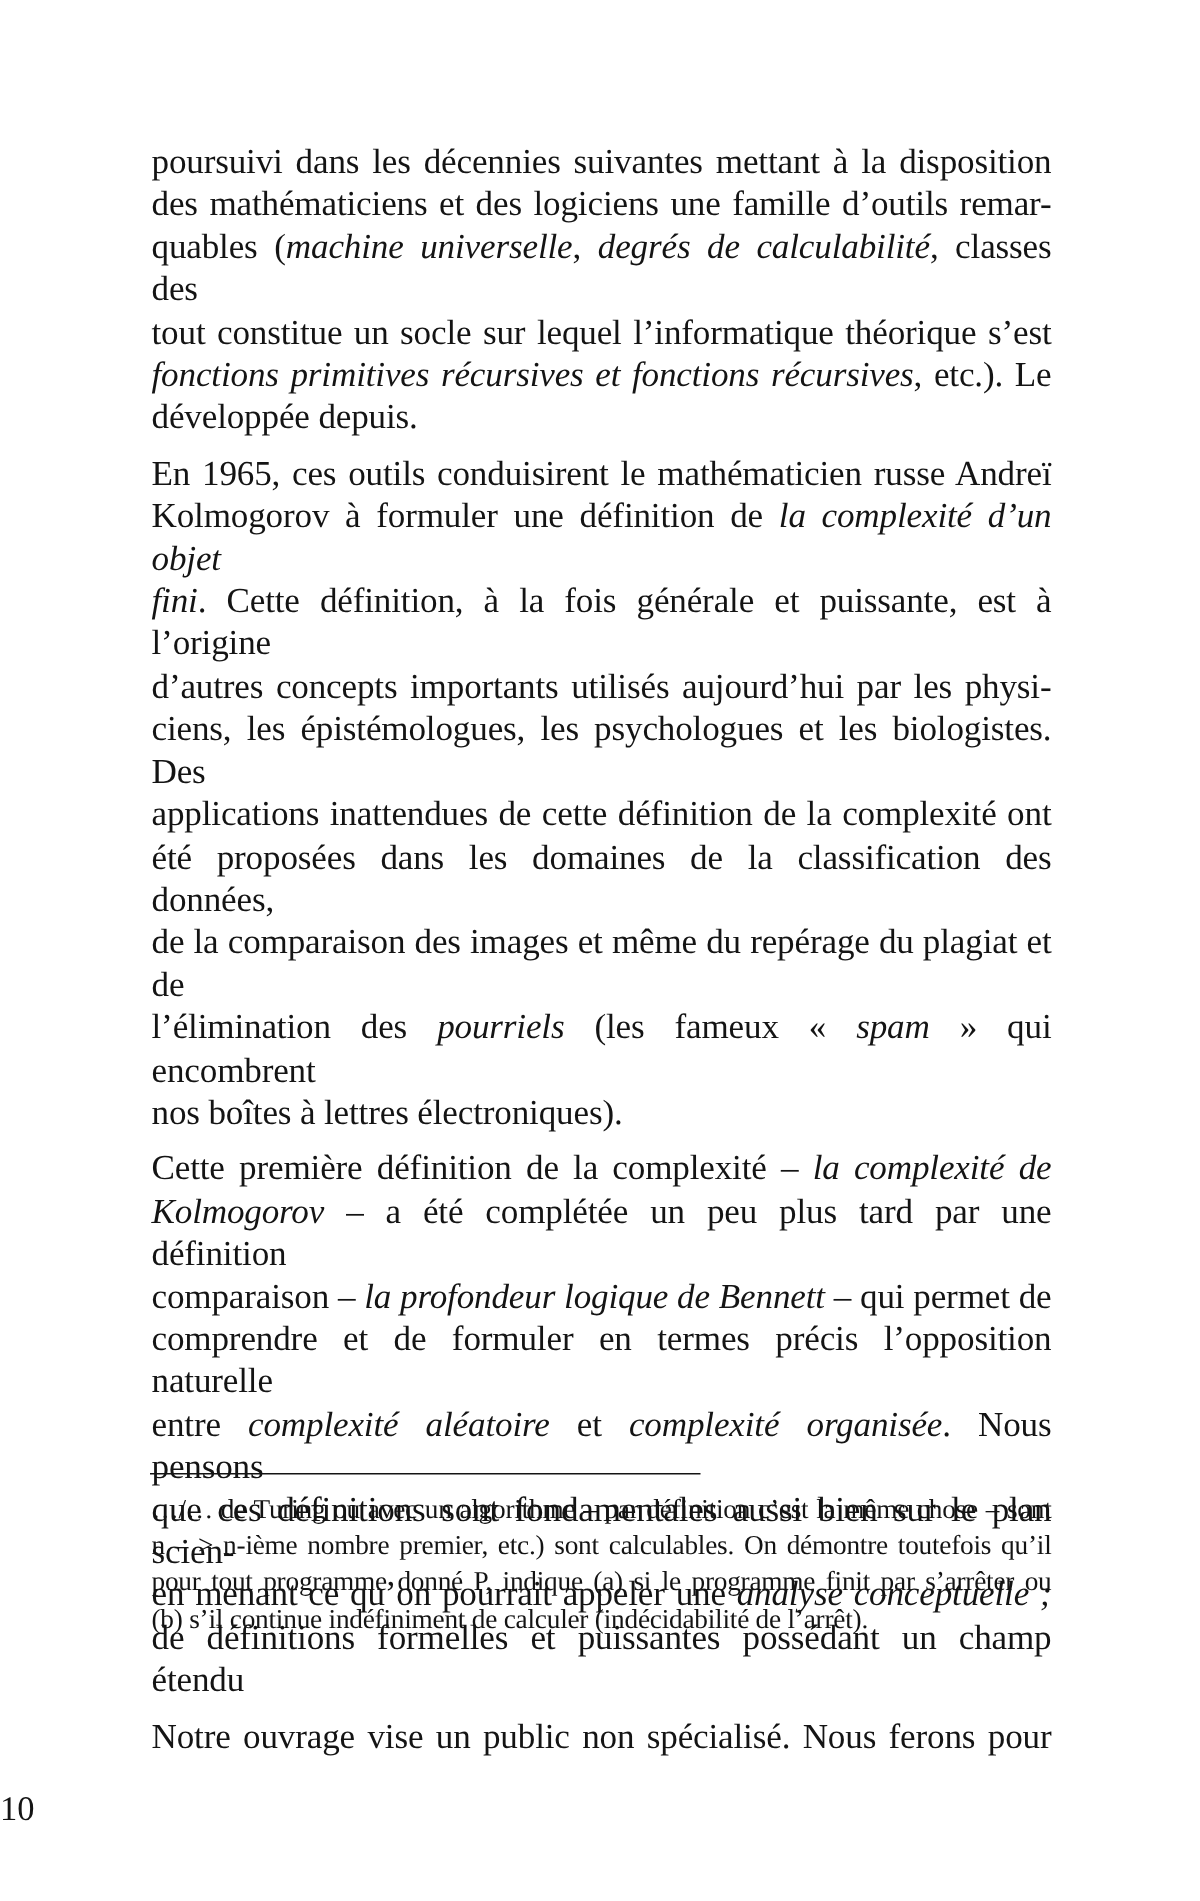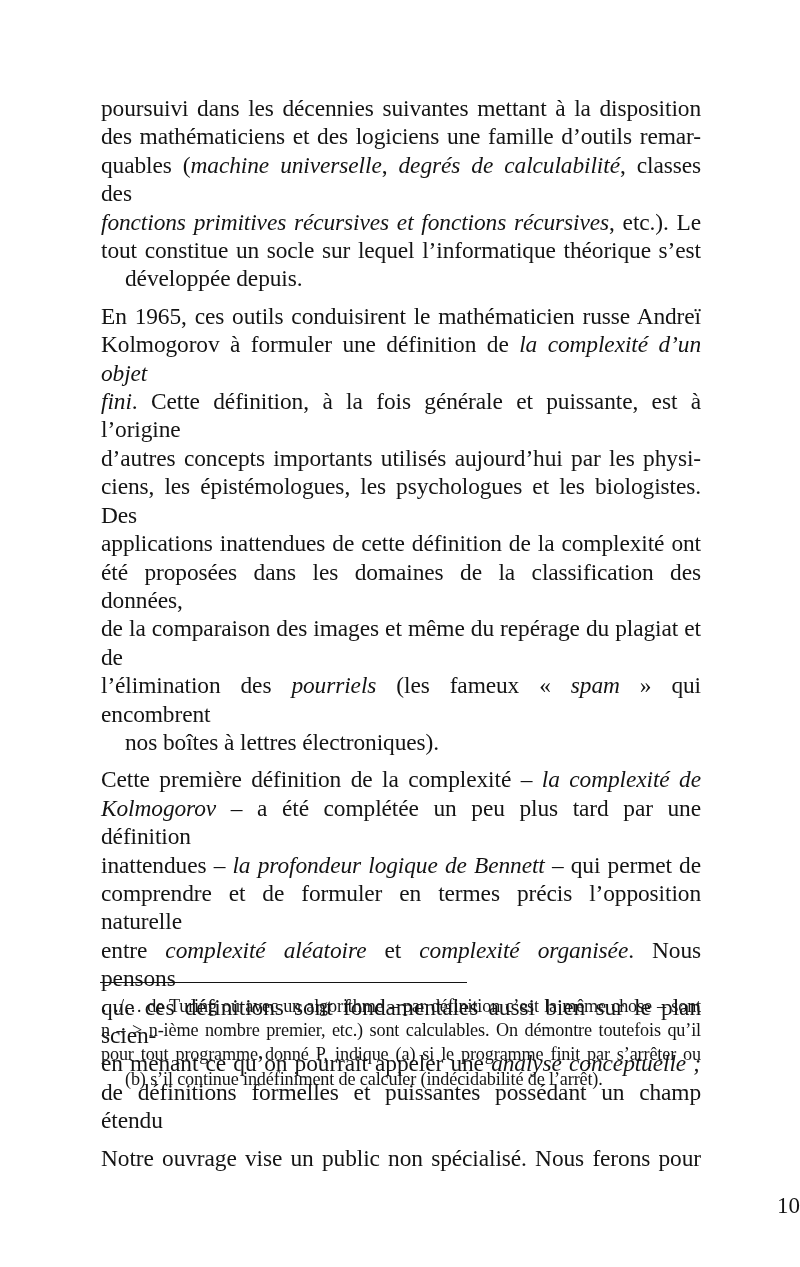--- a/index.html
+++ b/index.html
@@ -4,52 +4,52 @@
 <style>
   html, body { margin: 0; padding: 0; background: #ffffff; }
   body { width: 800px; height: 1267px; position: relative; overflow: hidden; color: #141414; }
   .page { position: absolute; left: 101px; top: 94px; width: 600px; font-family: "Liberation Serif", serif; }
   .para { font-size: 23.4px; line-height: 28.4px; text-align: justify; margin: 0 0 9px 0; hyphens: manual; letter-spacing: -0.1px; }
   .para:last-of-type { text-align-last: justify; }
   em { }
   .rule { position: absolute; left: 100px; top: 982px; width: 367px; height: 0; border-top: 1.6px solid #141414; }
   .footnote { position: absolute; left: 101px; top: 994px; width: 600px; font-family: "Liberation Serif", serif; font-size: 18.2px; line-height: 24.2px; text-align: justify; margin: 0; letter-spacing: -0.15px; }
   .footnote sup { font-size: 11px; vertical-align: super; line-height: 0; }
-  .pagenum { position: absolute; left: 0; width: 800px; top: 1193px; text-align: right; font-family: "Liberation Serif", serif; font-size: 23px; }
+  .pagenum { position: absolute; left: 0; width: 800px; top: 1193px; text-align: left; font-family: "Liberation Serif", serif; font-size: 23px; }
   .line { display: block; text-align: justify; text-align-last: justify; }
-  .line.last { text-align-last: left; margin-left: 24px; }
+  .line.last { text-align-last: left; }
 </style>
 </head>
 <body>
 
 <div class="page">
   <p class="para">
       <span class="line"><span>poursuivi dans les décennies suivantes mettant à la disposition</span></span>
       <span class="line"><span>des mathématiciens et des logiciens une famille d’outils remar-</span></span>
       <span class="line"><span>quables (</span><em>machine universelle</em><span>, </span><em>degrés de calculabilité</em><span>, classes des</span></span>
+      <span class="line"><span>tout constitue un socle sur lequel l’informatique théorique s’est</span></span>
       <span class="line"><em>fonctions primitives récursives et fonctions récursives</em><span>, etc.). Le</span></span>
-      <span class="line"><span>tout constitue un socle sur lequel l’informatique théorique s’est</span></span>
       <span class="line last"><span>développée depuis.</span></span>
     </p>
   <p class="para">
       <span class="line"><span>En 1965, ces outils conduisirent le mathématicien russe Andreï</span></span>
       <span class="line"><span>Kolmogorov à formuler une définition de </span><em>la complexité d’un objet</em></span>
       <span class="line"><em>fini</em><span>. Cette définition, à la fois générale et puissante, est à l’origine</span></span>
       <span class="line"><span>d’autres concepts importants utilisés aujourd’hui par les physi-</span></span>
       <span class="line"><span>ciens, les épistémologues, les psychologues et les biologistes. Des</span></span>
       <span class="line"><span>applications inattendues de cette définition de la complexité ont</span></span>
       <span class="line"><span>été proposées dans les domaines de la classification des données,</span></span>
       <span class="line"><span>de la comparaison des images et même du repérage du plagiat et de</span></span>
       <span class="line"><span>l’élimination des </span><em>pourriels</em><span> (les fameux « </span><em>spam</em><span> » qui encombrent</span></span>
       <span class="line last"><span>nos boîtes à lettres électroniques).</span></span>
     </p>
   <p class="para">
       <span class="line"><span>Cette première définition de la complexité – </span><em>la complexité de</em></span>
       <span class="line"><em>Kolmogorov</em><span> – a été complétée un peu plus tard par une définition</span></span>
-      <span class="line"><span>inattendues – </span><em>la profondeur logique de Bennett</em><span> – qui permet de</span></span>
+      <span class="line"><span>comparaison – </span><em>la profondeur logique de Bennett</em><span> – qui permet de</span></span>
       <span class="line"><span>comprendre et de formuler en termes précis l’opposition naturelle</span></span>
       <span class="line"><span>entre </span><em>complexité aléatoire</em><span> et </span><em>complexité organisée</em><span>. Nous pensons</span></span>
       <span class="line"><span>que ces définitions sont fondamentales aussi bien sur le plan scien-</span></span>
       <span class="line"><span>en menant ce qu’on pourrait appeler une </span><em>analyse conceptuelle ;</em></span>
       <span class="line"><span>de définitions formelles et puissantes possédant un champ étendu</span></span>
     </p>
   <p class="para">
       <span class="line"><span>Notre ouvrage vise un public non spécialisé. Nous ferons pour</span></span>
     </p>
 </div>

